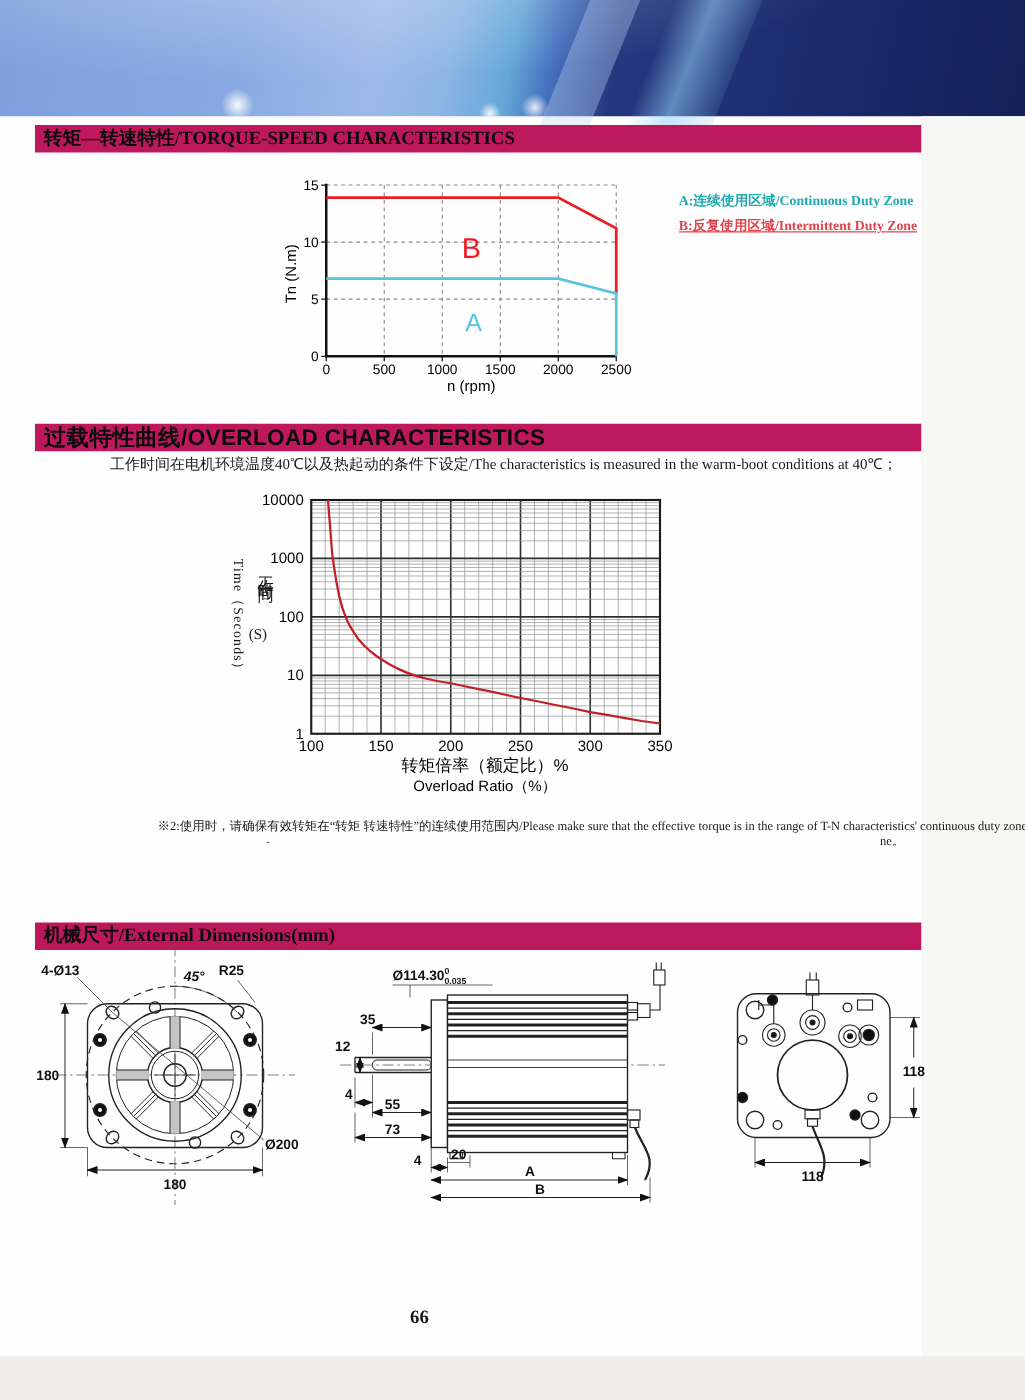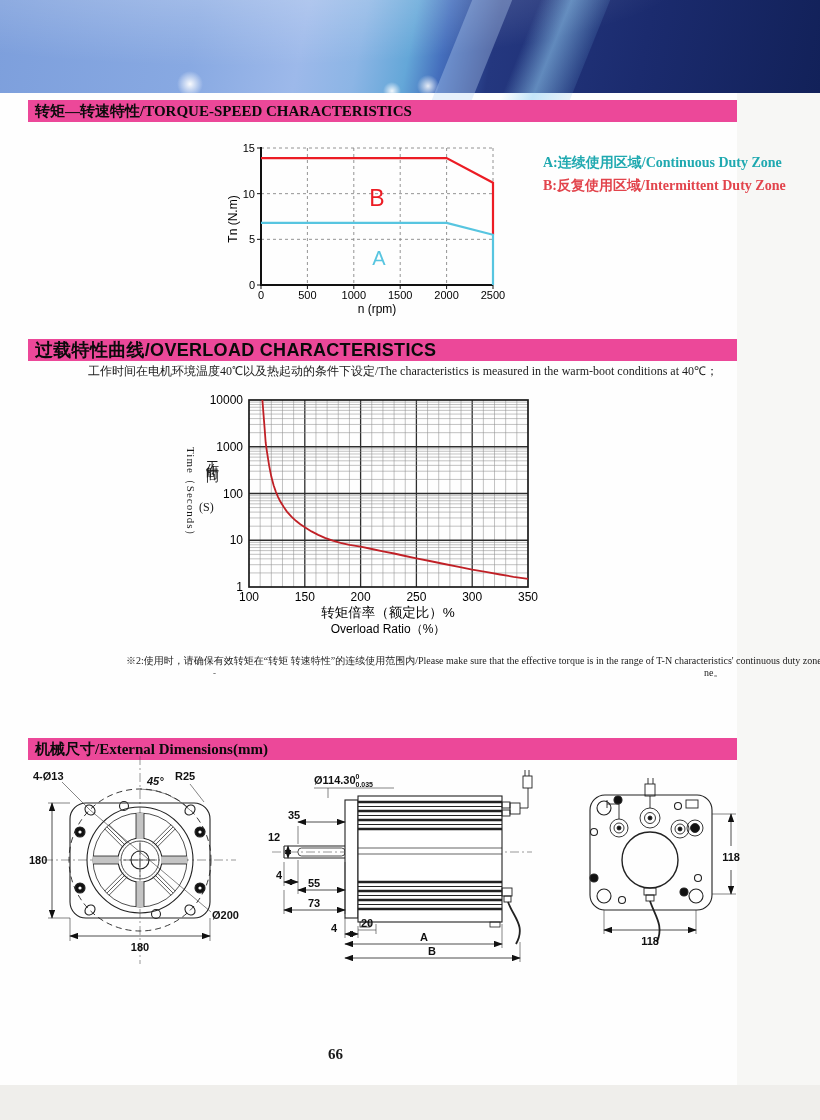--- a/index.html
+++ b/index.html
@@ -14,29 +14,29 @@
       radial-gradient(ellipse at 28% -30%, rgba(255,255,255,.30), rgba(255,255,255,0) 55%),
       linear-gradient(101deg,#7d9fdc 0%,#88a9e2 24%,#9db9ea 37%,#8cb5e5 44%,#64a7d8 50%,#456fbd 54%,#24377f 60%,#1b2b6e 78%,#122159 100%);}
   .banner::before{content:"";position:absolute;left:520px;top:-10px;width:70px;height:120px;
       transform:skewX(-22deg);
       background:linear-gradient(to right, rgba(140,205,240,0), rgba(150,210,245,.55) 45%, rgba(110,170,220,.15));}
   .banner::after{content:"";position:absolute;left:452px;top:-10px;width:40px;height:120px;
       transform:skewX(-22deg);background:rgba(190,215,245,.35);}
   .right-strip{position:absolute;left:737px;top:93px;width:83px;height:992px;background:#f7f7f5;}
   .bottom-strip{position:absolute;left:0;top:1085px;width:820px;height:35px;background:#efeeeb;}
 
-  .secbar{position:absolute;left:28px;width:709px;height:22px;background:#ec4899;
+  .secbar{position:absolute;left:28px;width:709px;height:22px;background:#be185d;
       line-height:22px;padding-left:7px;box-sizing:border-box;font-weight:bold;font-size:15px;color:#0b0b0b;}
   #h1{top:100px;}
   #h2{top:339px;font-family:Liberation Sans, sans-serif;font-size:18px;letter-spacing:.3px;}
   #h3{top:690px;margin-top:48px;}
 
   .subtitle{position:absolute;left:88px;top:362px;font-size:12px;white-space:nowrap;}
 
-  .legend{position:absolute;left:543px;top:156px;font-size:14px;font-weight:bold;line-height:1;}
+  .legend{position:absolute;left:543px;top:156px;font-size:11px;font-weight:bold;line-height:1;}
   .legend div{margin-bottom:9px;white-space:nowrap;}
 
   svg text{font-family:"Liberation Sans", sans-serif;}
   .drawing text{font-family:"Liberation Sans", sans-serif;font-weight:bold;font-size:11px;fill:#111;}
   .drawing .thin{stroke:#333;stroke-width:.6;}
 
   .ylab-time{position:absolute;left:198px;top:447px;font-size:11px;letter-spacing:1px;
       transform:rotate(90deg);transform-origin:0 0;white-space:nowrap;}
   .ylab-cn{position:absolute;left:203px;top:450px;writing-mode:vertical-rl;font-size:13px;letter-spacing:3px;}
   .ylab-s{position:absolute;left:199px;top:500px;font-size:12px;}
@@ -96,21 +96,21 @@
       <polyline points="36,19.046666666666667 221.60000000000002,19.046666666666667 268,43.70666666666668 268,95.76666666666668" fill="none" stroke="#ec1c24" stroke-width="2.2"></polyline>
       <text x="152" y="67.45333333333333" text-anchor="middle" font-size="23" fill="#ec1c24">B</text>
       <polyline points="36,83.89333333333335 221.60000000000002,83.89333333333335 268,95.76666666666668 268,146" fill="none" stroke="#57c5e0" stroke-width="2.2"></polyline>
       <text x="153.856" y="125.90666666666667" text-anchor="middle" font-size="20" fill="#57c5e0">A</text>
       <text x="152" y="174" text-anchor="middle" font-size="12">n (rpm)</text>
       <text x="12" y="80" text-anchor="middle" font-size="12" transform="rotate(-90 12 80)">Tn (N.m)</text>
     </svg>
 
   <div class="legend">
     <div style="color: rgb(31, 169, 176);">A:连续使用区域/Continuous Duty Zone</div>
-    <div style="color: rgb(226, 68, 76);">B:反复使用区域/Intermittent Duty Zone</div>
+    <div style="color: rgb(226, 68, 76); text-decoration: underline;">B:反复使用区域/Intermittent Duty Zone</div>
   </div>
 
   <div id="h2" class="secbar">过载特性曲线/OVERLOAD CHARACTERISTICS</div>
   <div class="subtitle">工作时间在电机环境温度40℃以及热起动的条件下设定/The characteristics is measured in the warm-boot conditions at 40℃；</div>
 
   <svg id="ol-chart" style="position:absolute;left:178px;top:388px;" width="365" height="250" viewBox="0 0 365 250">
       <line x1="82.16" y1="12" x2="82.16" y2="199" stroke="#909090" stroke-width="0.55"></line>
       <line x1="93.32" y1="12" x2="93.32" y2="199" stroke="#909090" stroke-width="0.55"></line>
       <line x1="104.47999999999999" y1="12" x2="104.47999999999999" y2="199" stroke="#909090" stroke-width="0.55"></line>
       <line x1="115.64" y1="12" x2="115.64" y2="199" stroke="#909090" stroke-width="0.55"></line>

